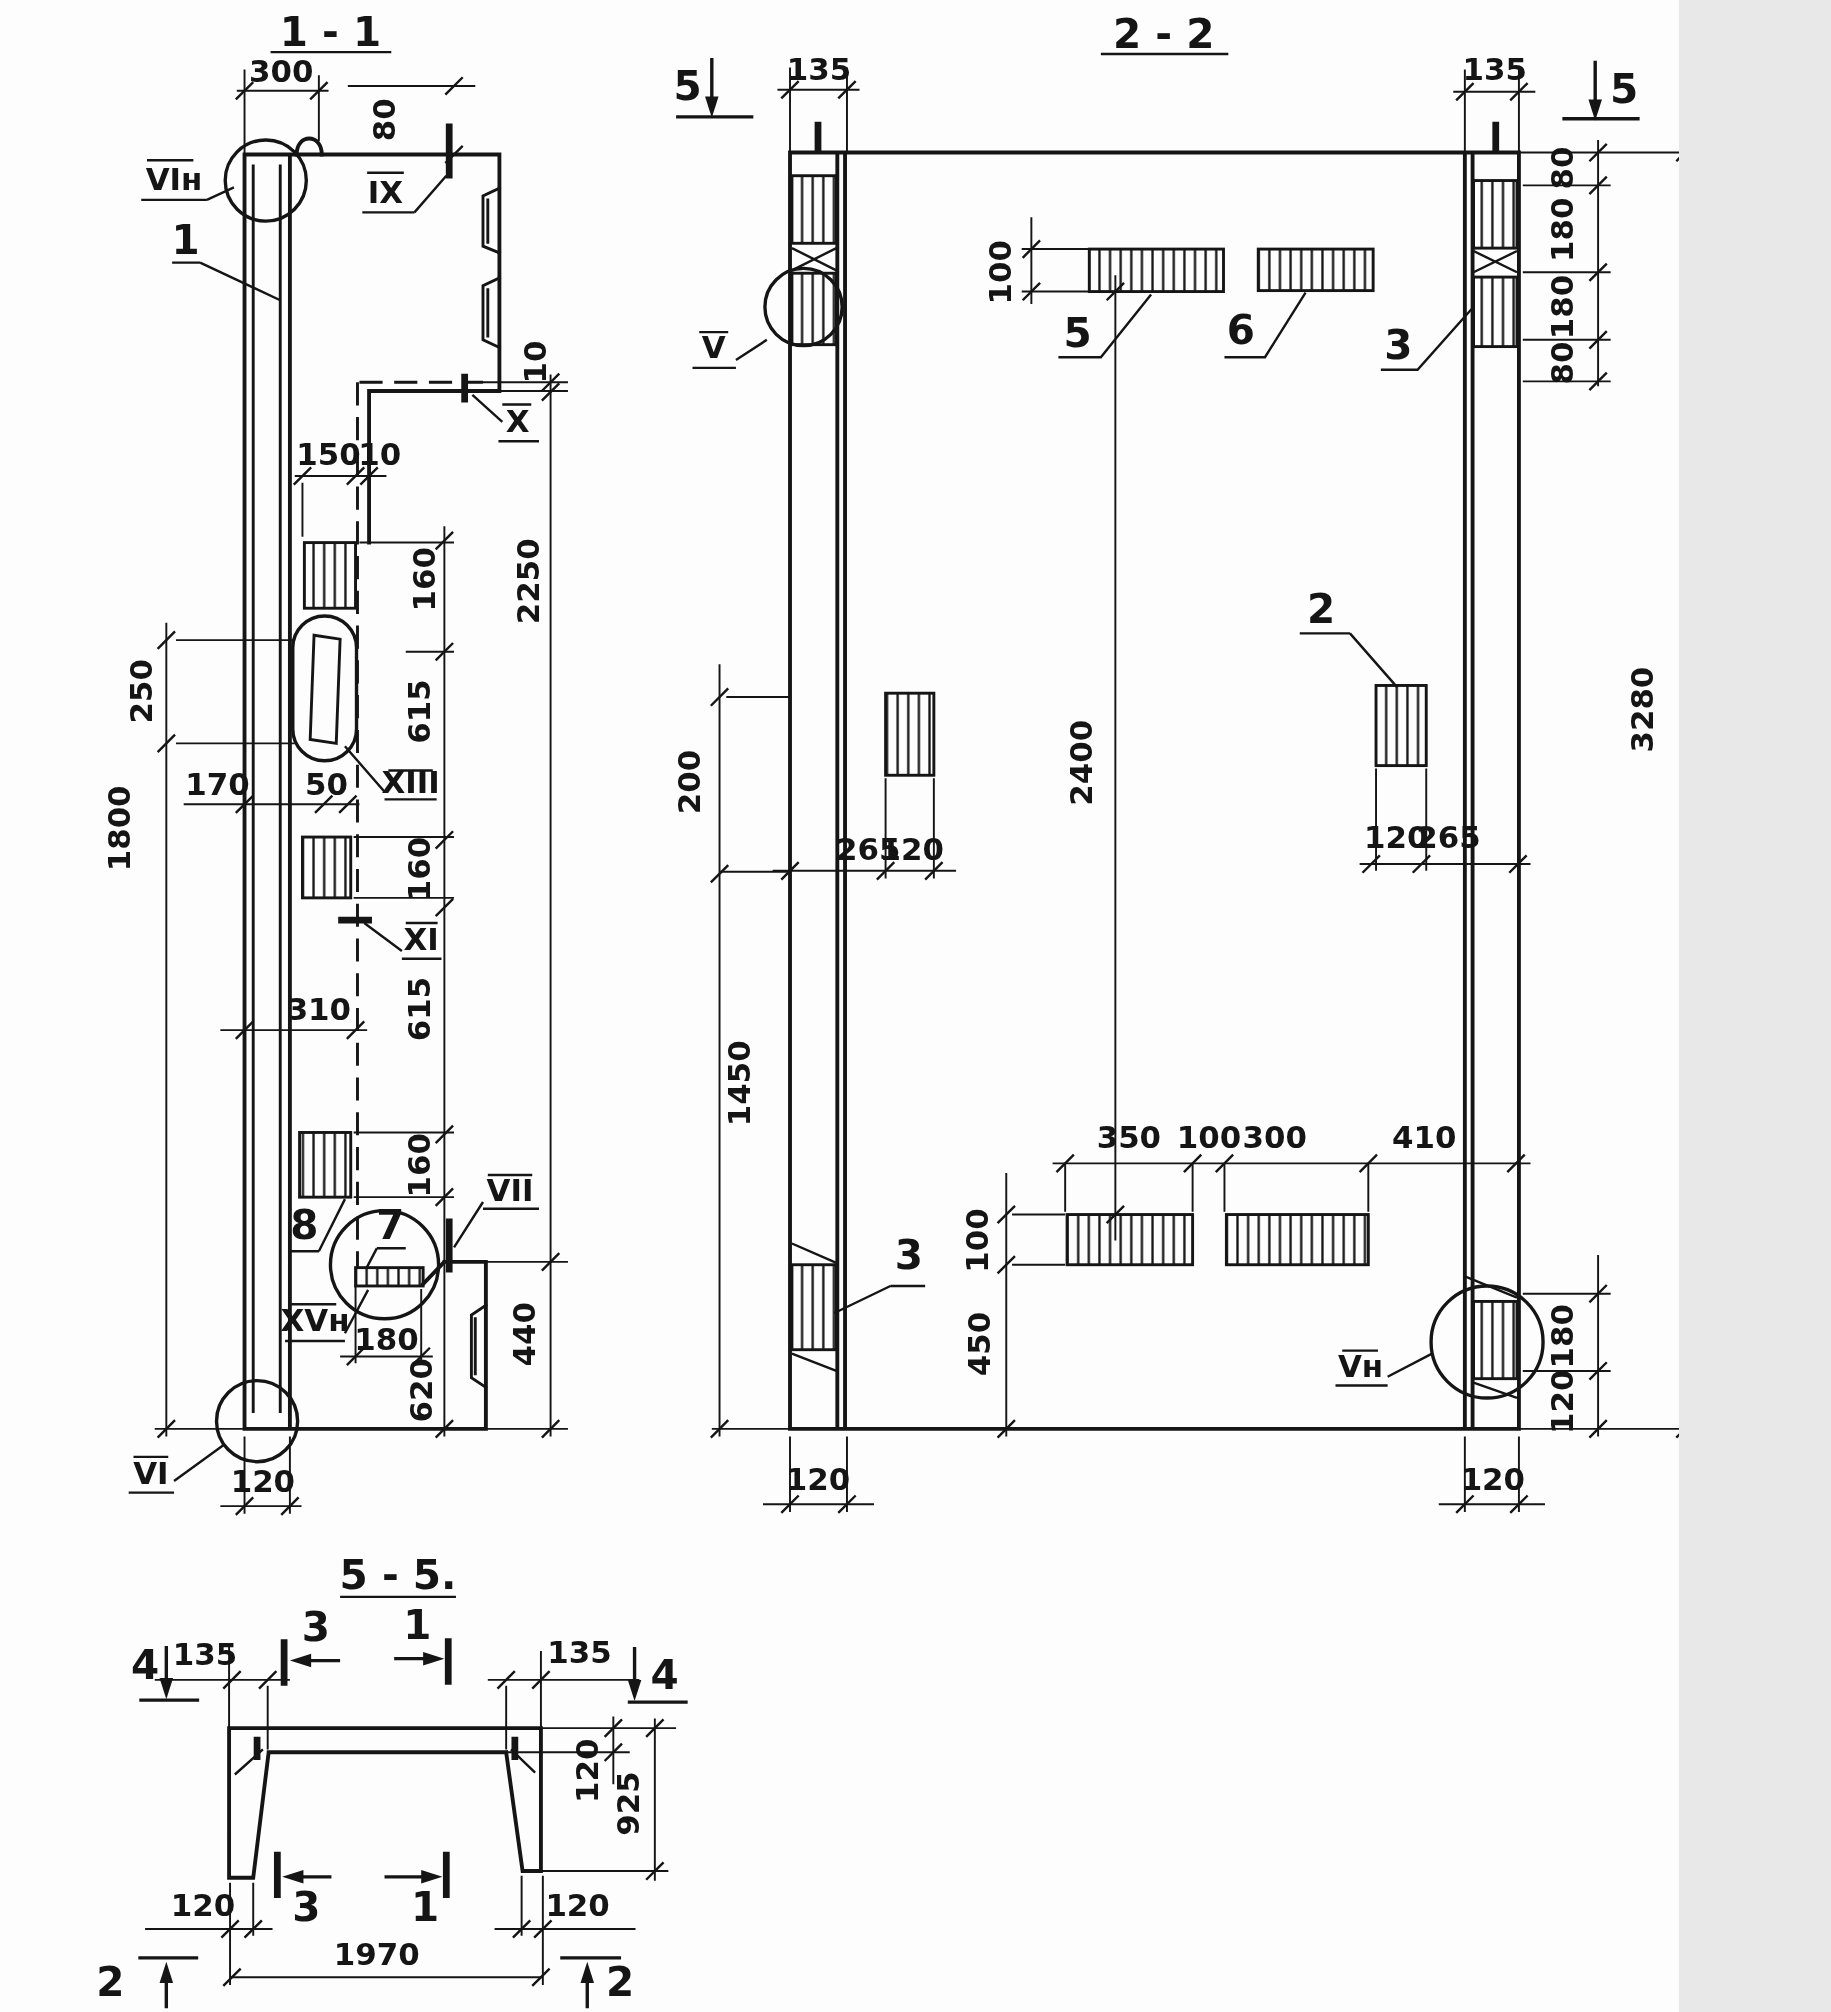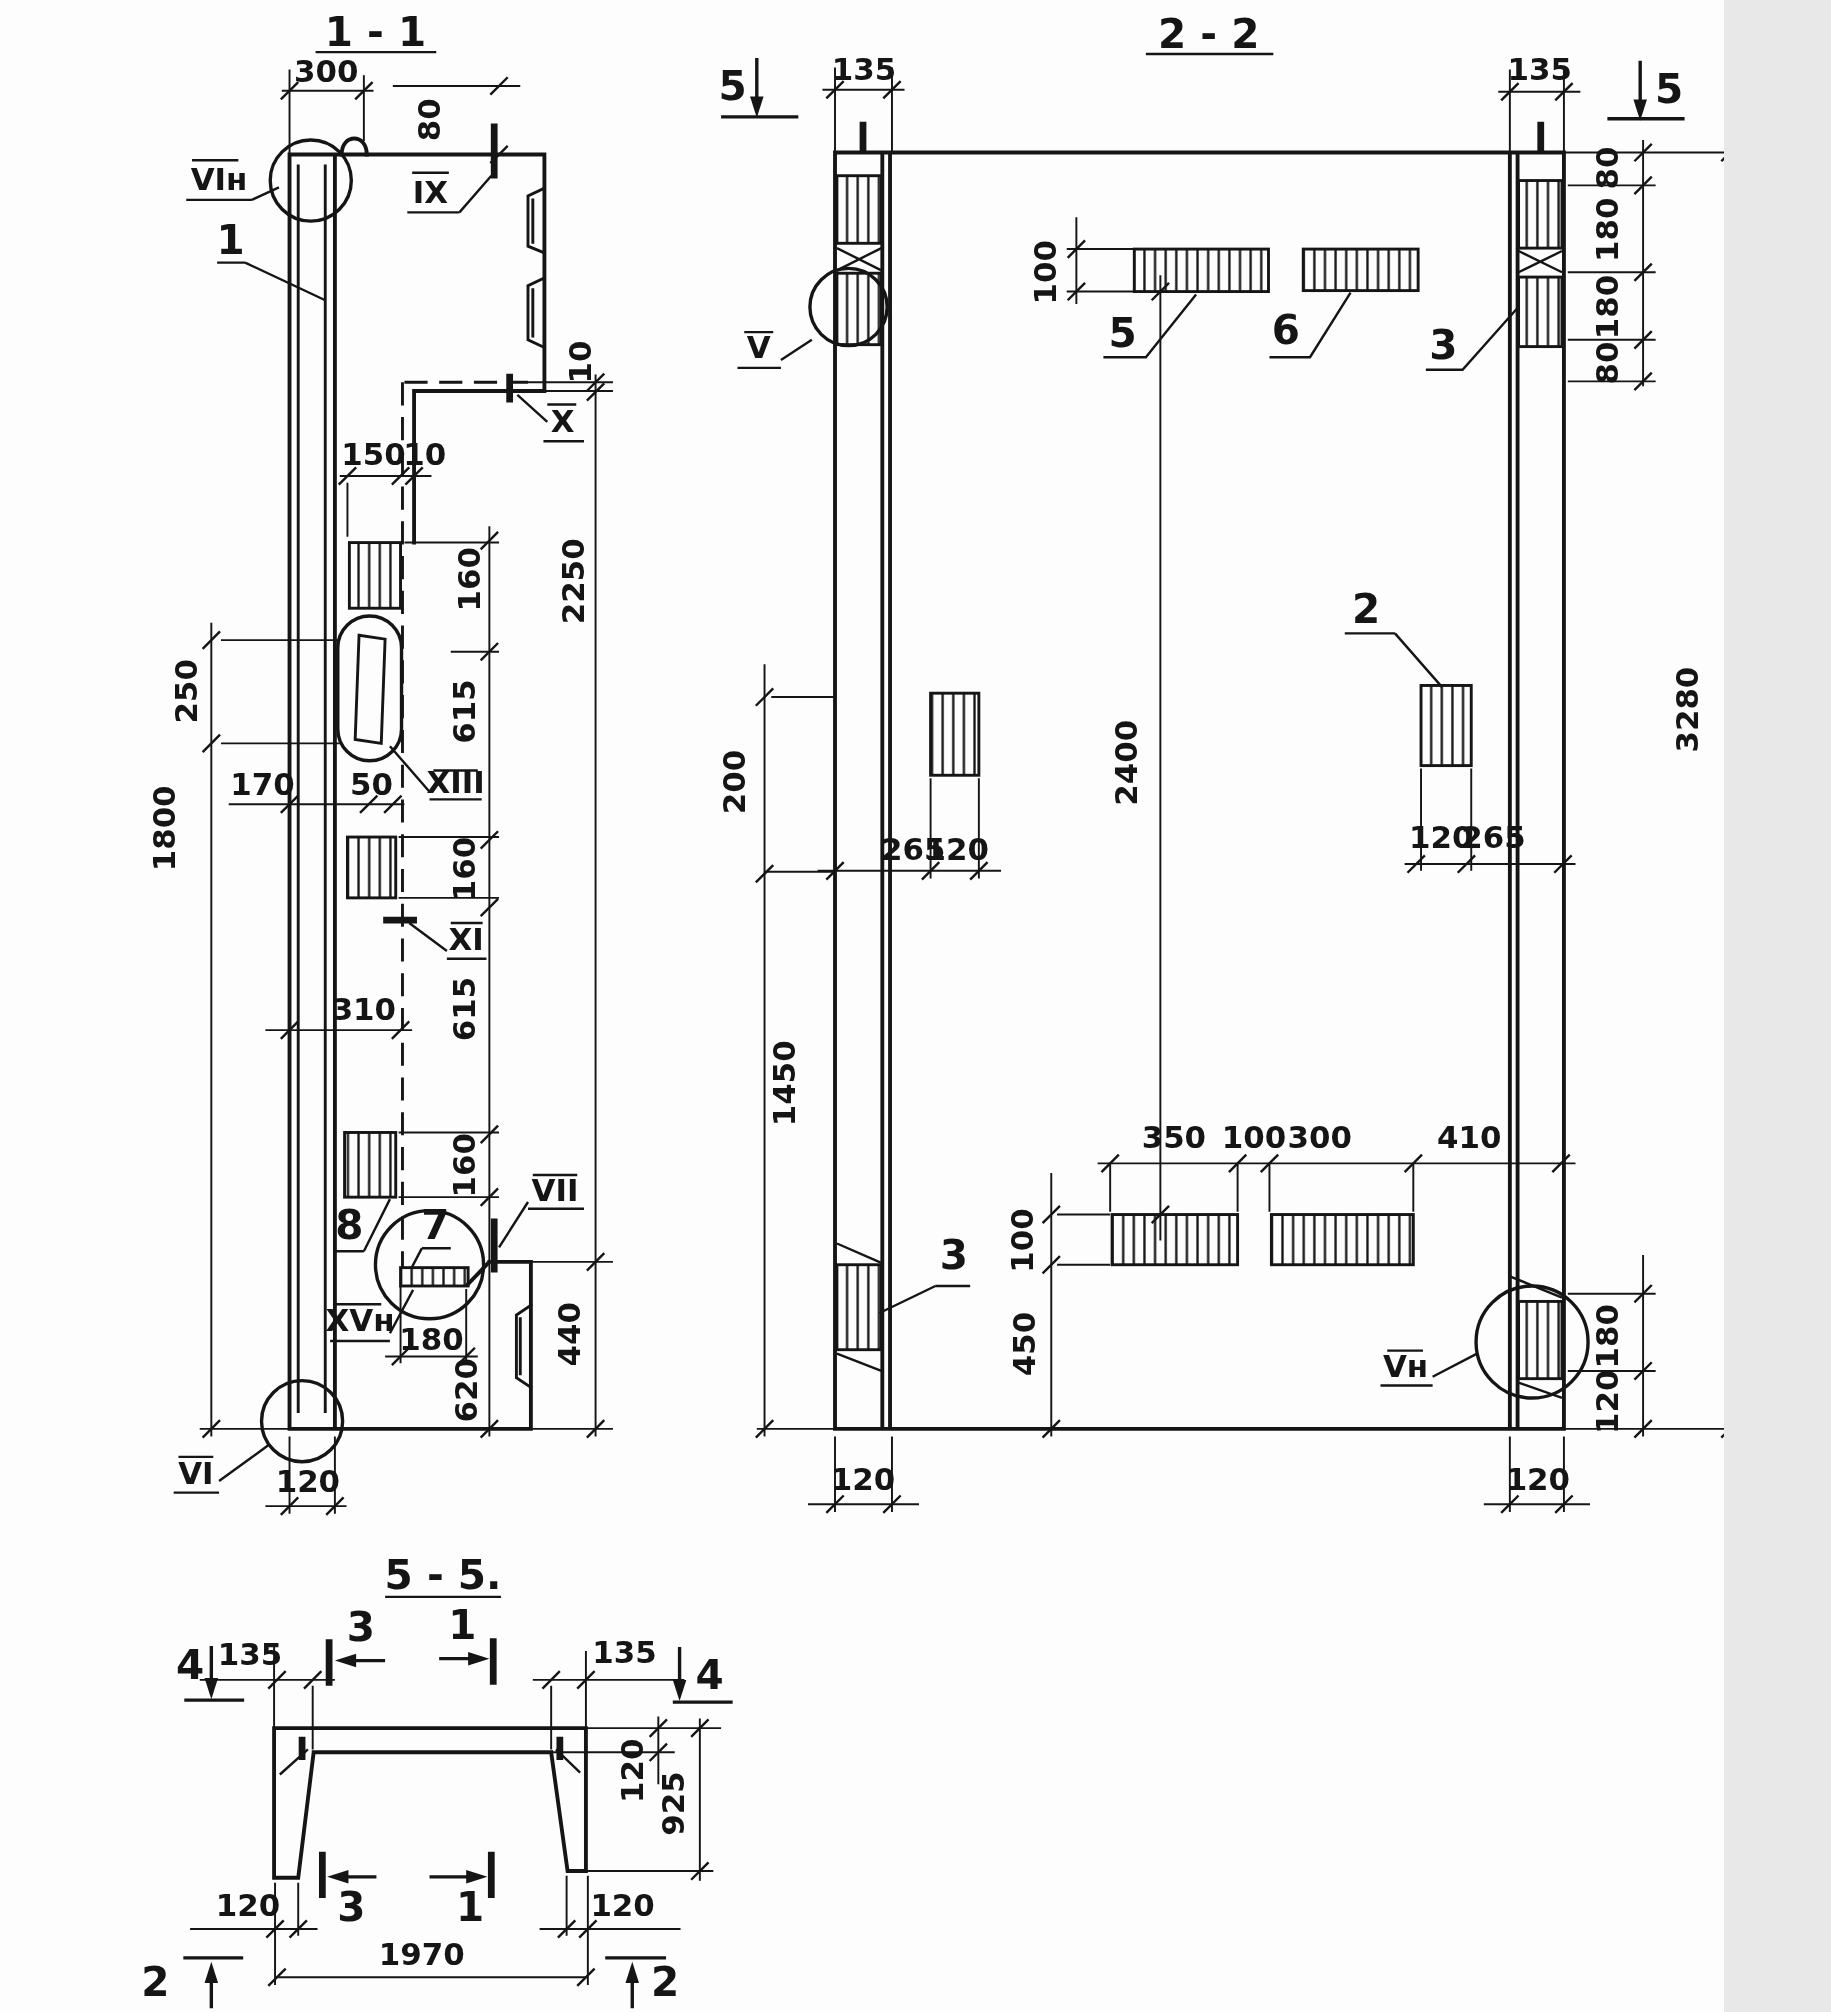--- a/index.html
+++ b/index.html
@@ -1,16 +1,16 @@
 <!DOCTYPE html>
 <html><head>
 <meta charset="utf-8">
 <style>
   html,body{margin:0;padding:0;background:#e8e8e8;}
-  .sheet{width:1679px;height:2012px;background:#fdfdfd;position:relative;overflow:hidden;padding-left:45px;}
+  .sheet{width:1679px;height:2012px;background:#fdfdfd;position:relative;overflow:hidden;}
   svg{display:block;}
   text{font-family:"DejaVu Sans",sans-serif;fill:#151515;}
   .dim{font-size:32px;font-weight:bold;}
   .lbl{font-size:32px;font-weight:bold;}
   .call{font-size:42px;font-weight:bold;}
   .ttl{font-size:42px;font-weight:bold;}
   .ln-main{stroke:#151515;stroke-width:4;fill:none;stroke-linecap:square;}
   .ln-med{stroke:#151515;stroke-width:3;fill:none;stroke-linecap:square;}
   .ln-thin{stroke:#151515;stroke-width:2;fill:none;}
   .ln-tick{stroke:#151515;stroke-width:2.5;fill:none;}

